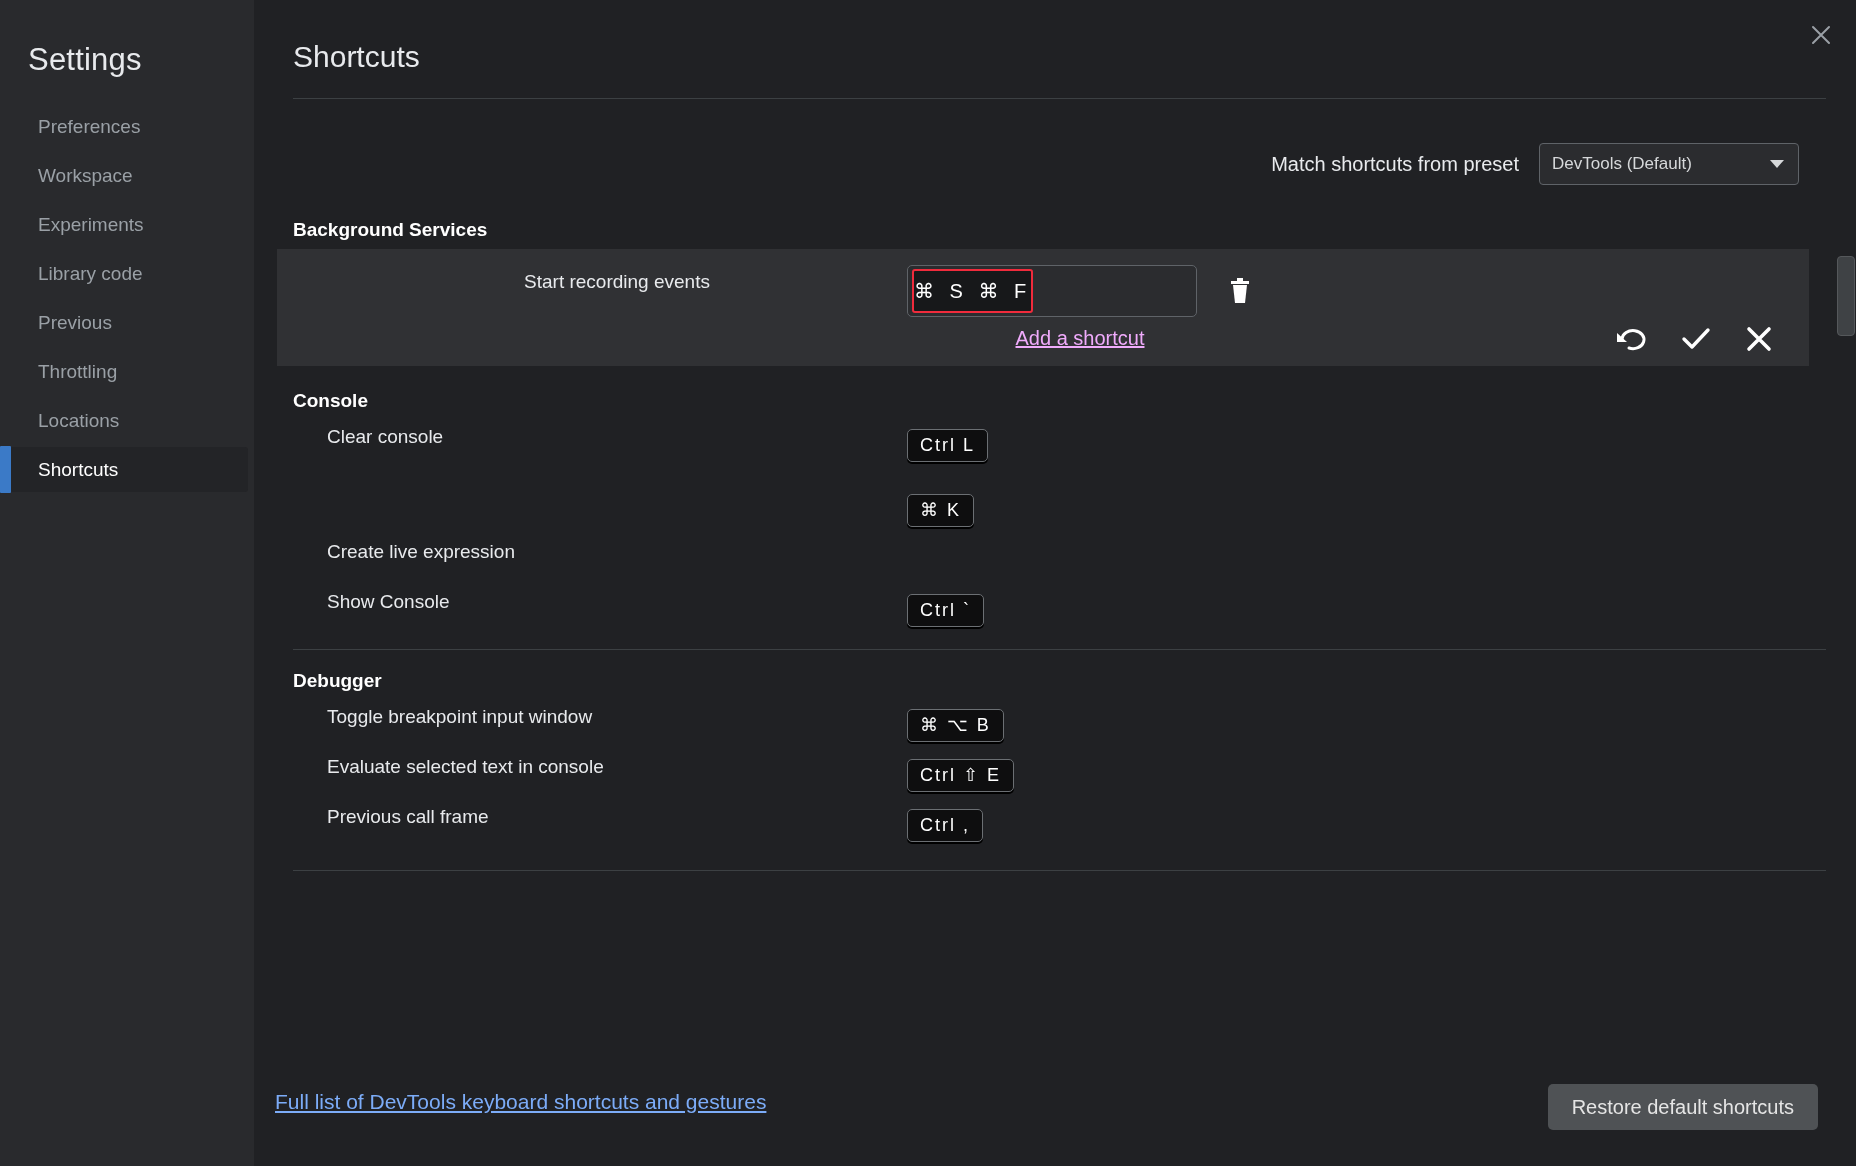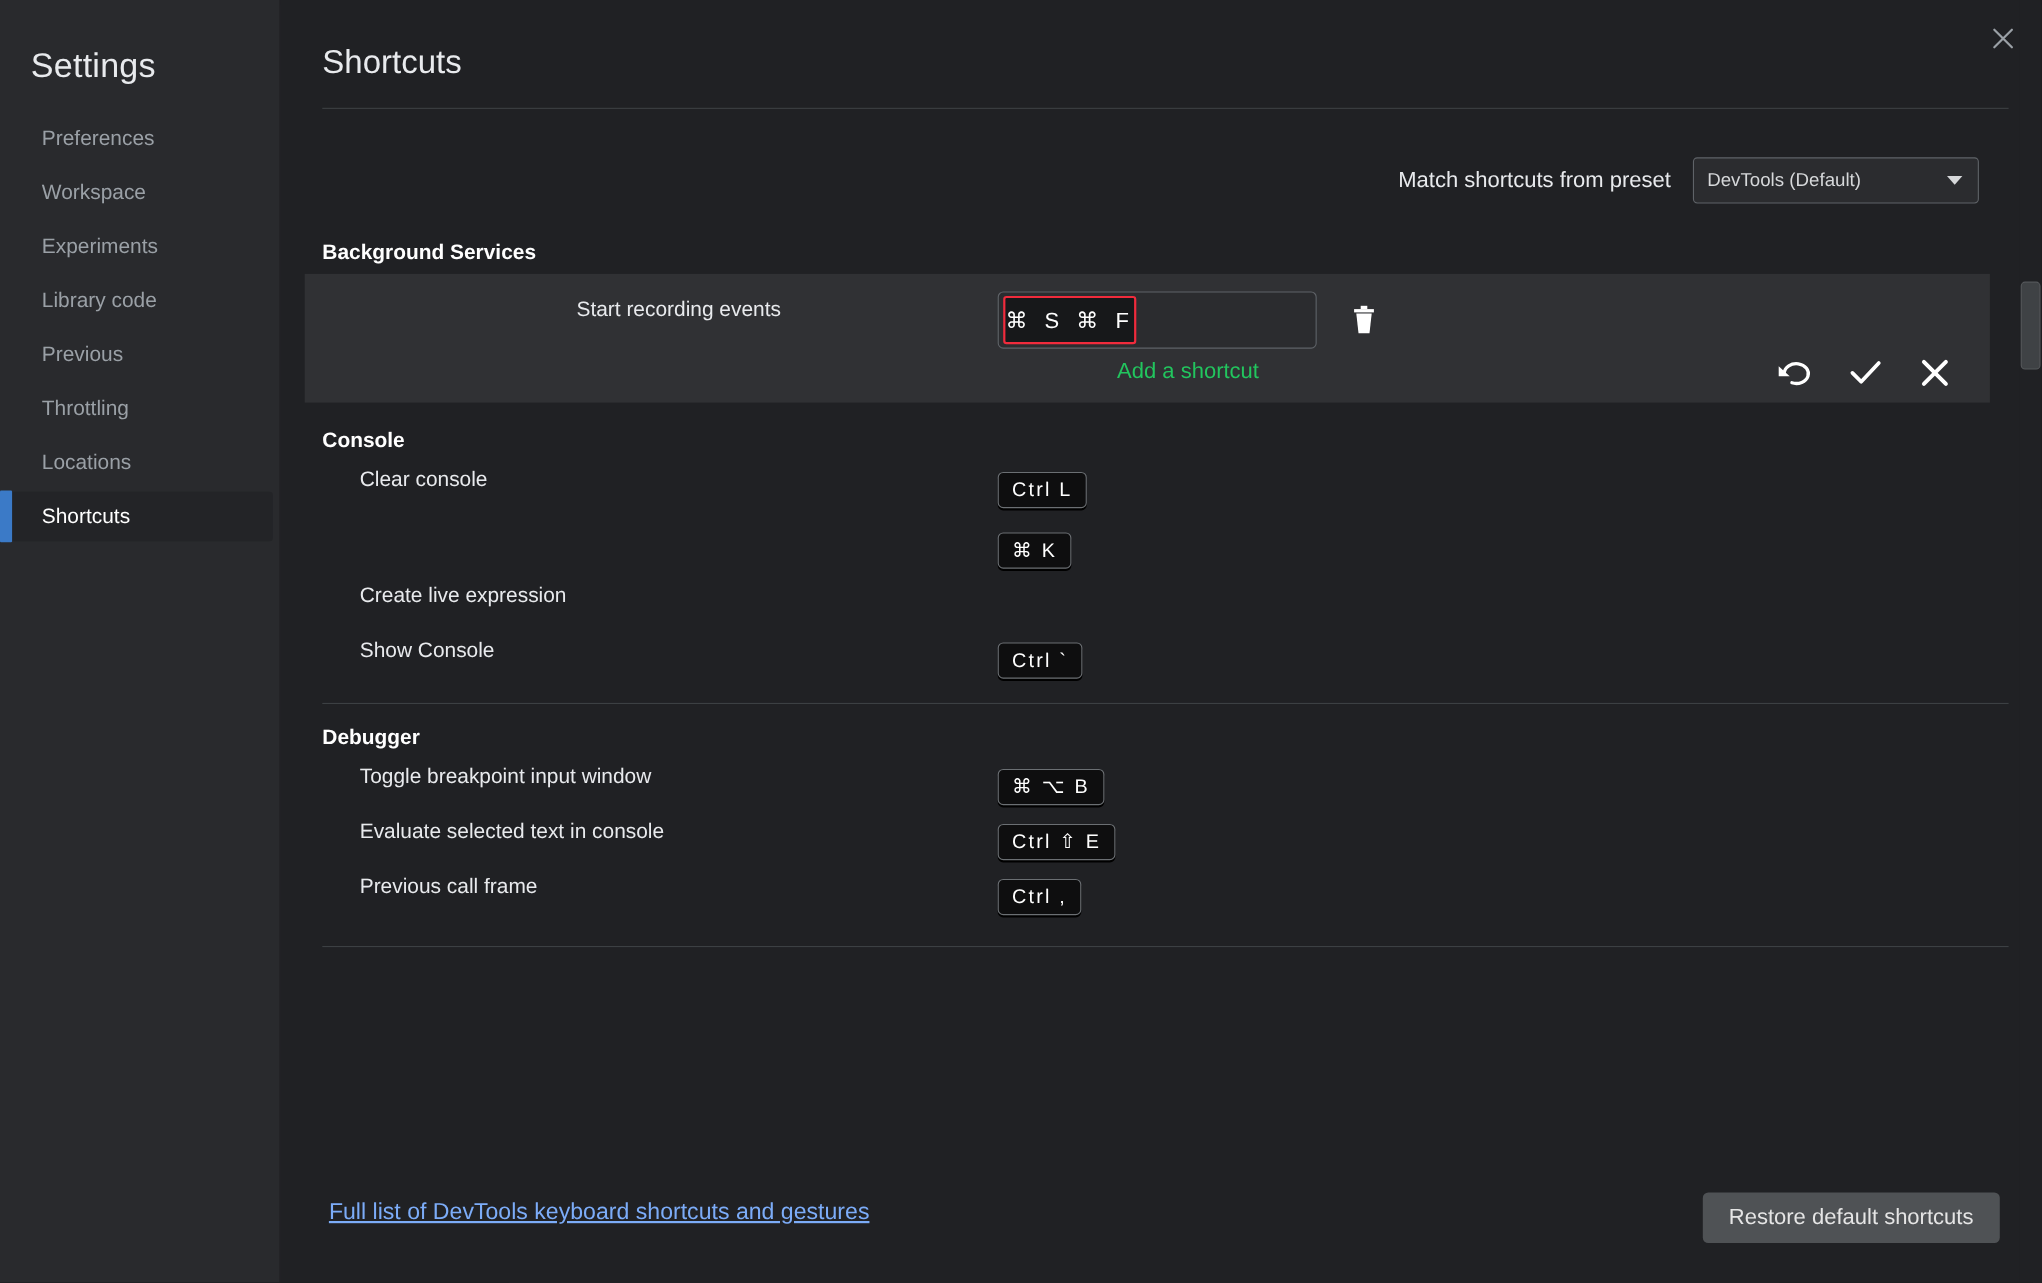--- a/index.html
+++ b/index.html
@@ -132,21 +132,21 @@
     text-align: center;
   }
   .row-label {
     font-size: 19px;
     color: #e8eaed;
     flex: 0 0 580px;
     line-height: 34px;
     white-space: nowrap;
   }
   .row-keys {
-    display: flex; flex-direction: column; gap: 5px;
+    display: flex; flex-direction: column; gap: 15px;
     min-width: 300px;
   }
   .keyline { height: 50px; display: flex; align-items: center; }
 
   .key-chip {
     display: inline-flex;
     align-items: center;
     justify-content: center;
     height: 33px;
     padding: 0 12px;
@@ -182,22 +182,23 @@
     padding: 0 0;
     margin-left: 2px;
   }
   .trash {
     margin-left: 30px;
     width: 26px; height: 30px;
     display: flex; align-items: center; justify-content: center;
     cursor: pointer;
   }
   .add-link {
-    color: #22c55e;
+    color: #f0abfc;
     font-size: 20px;
+    text-decoration: underline;
     cursor: pointer;
     margin-top: 10px;
     display: inline-block;
   }
   .edit-actions {
     position: absolute;
     right: 36px; bottom: 14px;
     display: flex; align-items: center; gap: 34px;
   }
   .edit-actions .act { cursor: pointer; display: flex; align-items: center; justify-content: center; }
@@ -208,21 +209,21 @@
     margin: 14px 30px 20px 38px;
   }
 
   .footer {
     position: absolute;
     left: 0; right: 0; bottom: 0;
     height: 110px;
   }
   .footer-link {
     position: absolute;
-    left: 44px; bottom: 52px;
+    left: 20px; bottom: 52px;
     color: #7cacf8;
     font-size: 21px;
     text-decoration: underline;
     cursor: pointer;
   }
   .restore-btn {
     position: absolute;
     right: 38px; bottom: 36px;
     background: #4f5255;
     color: #e5e5e5;

